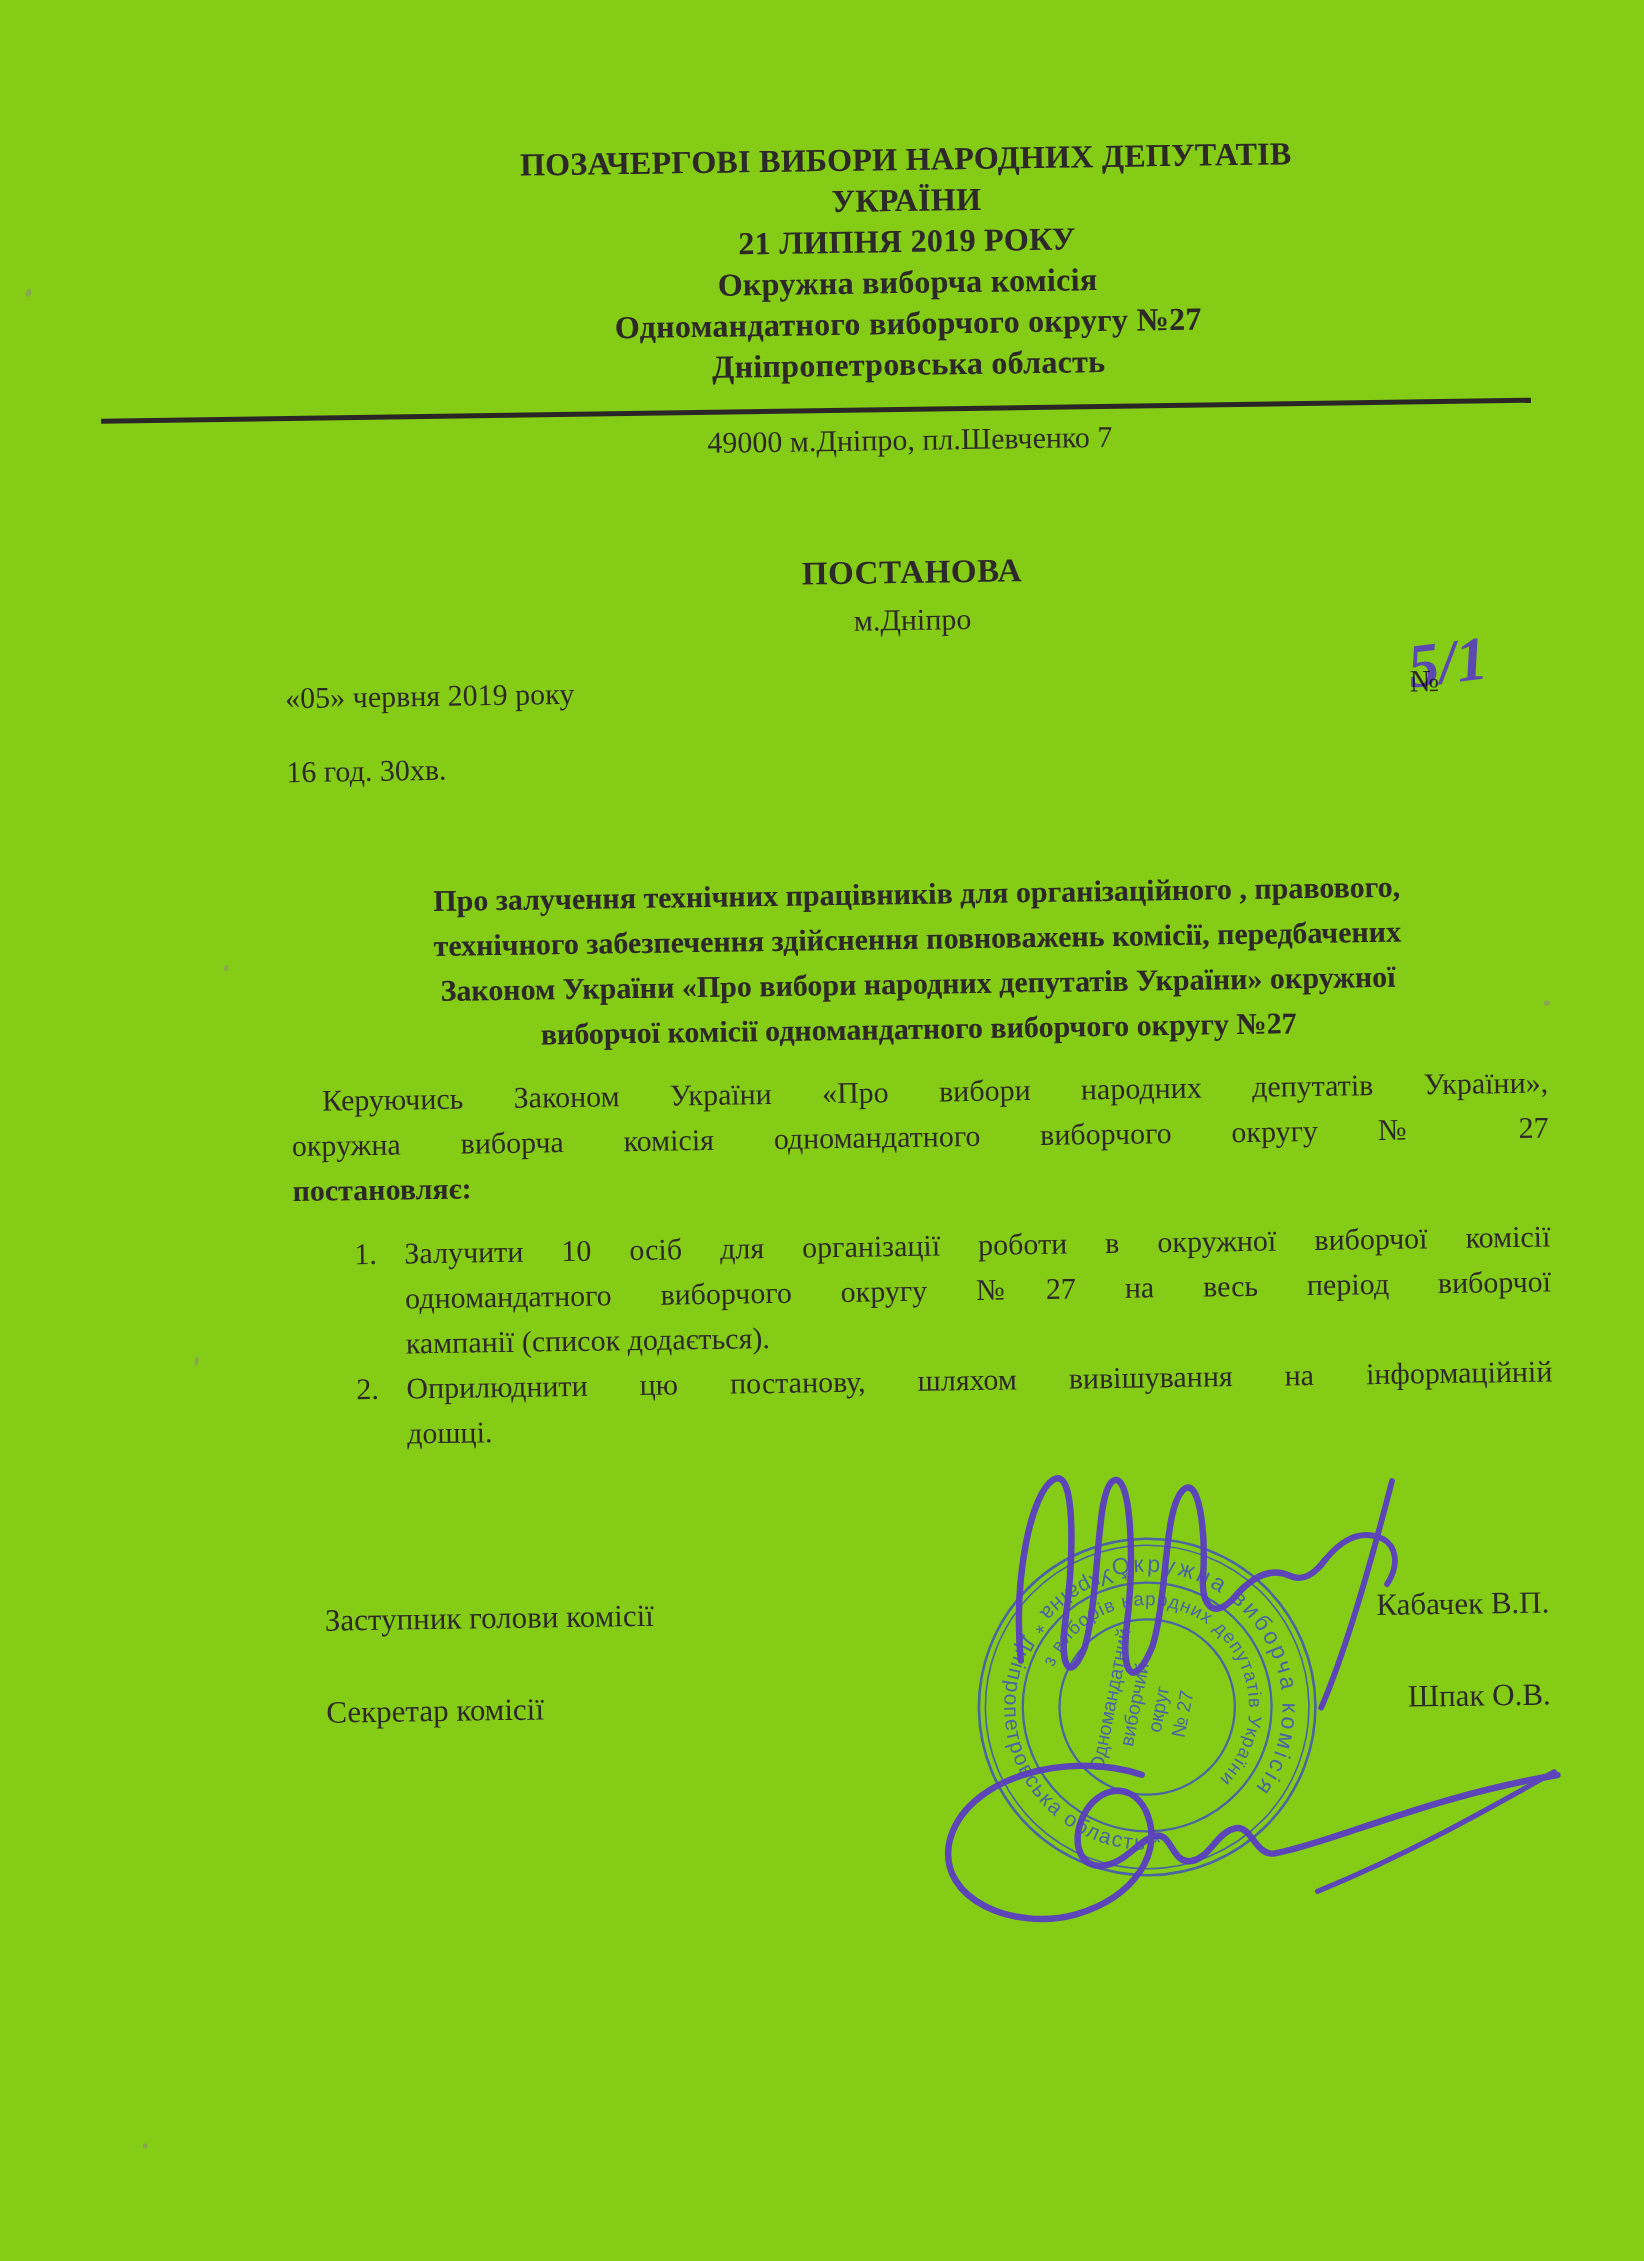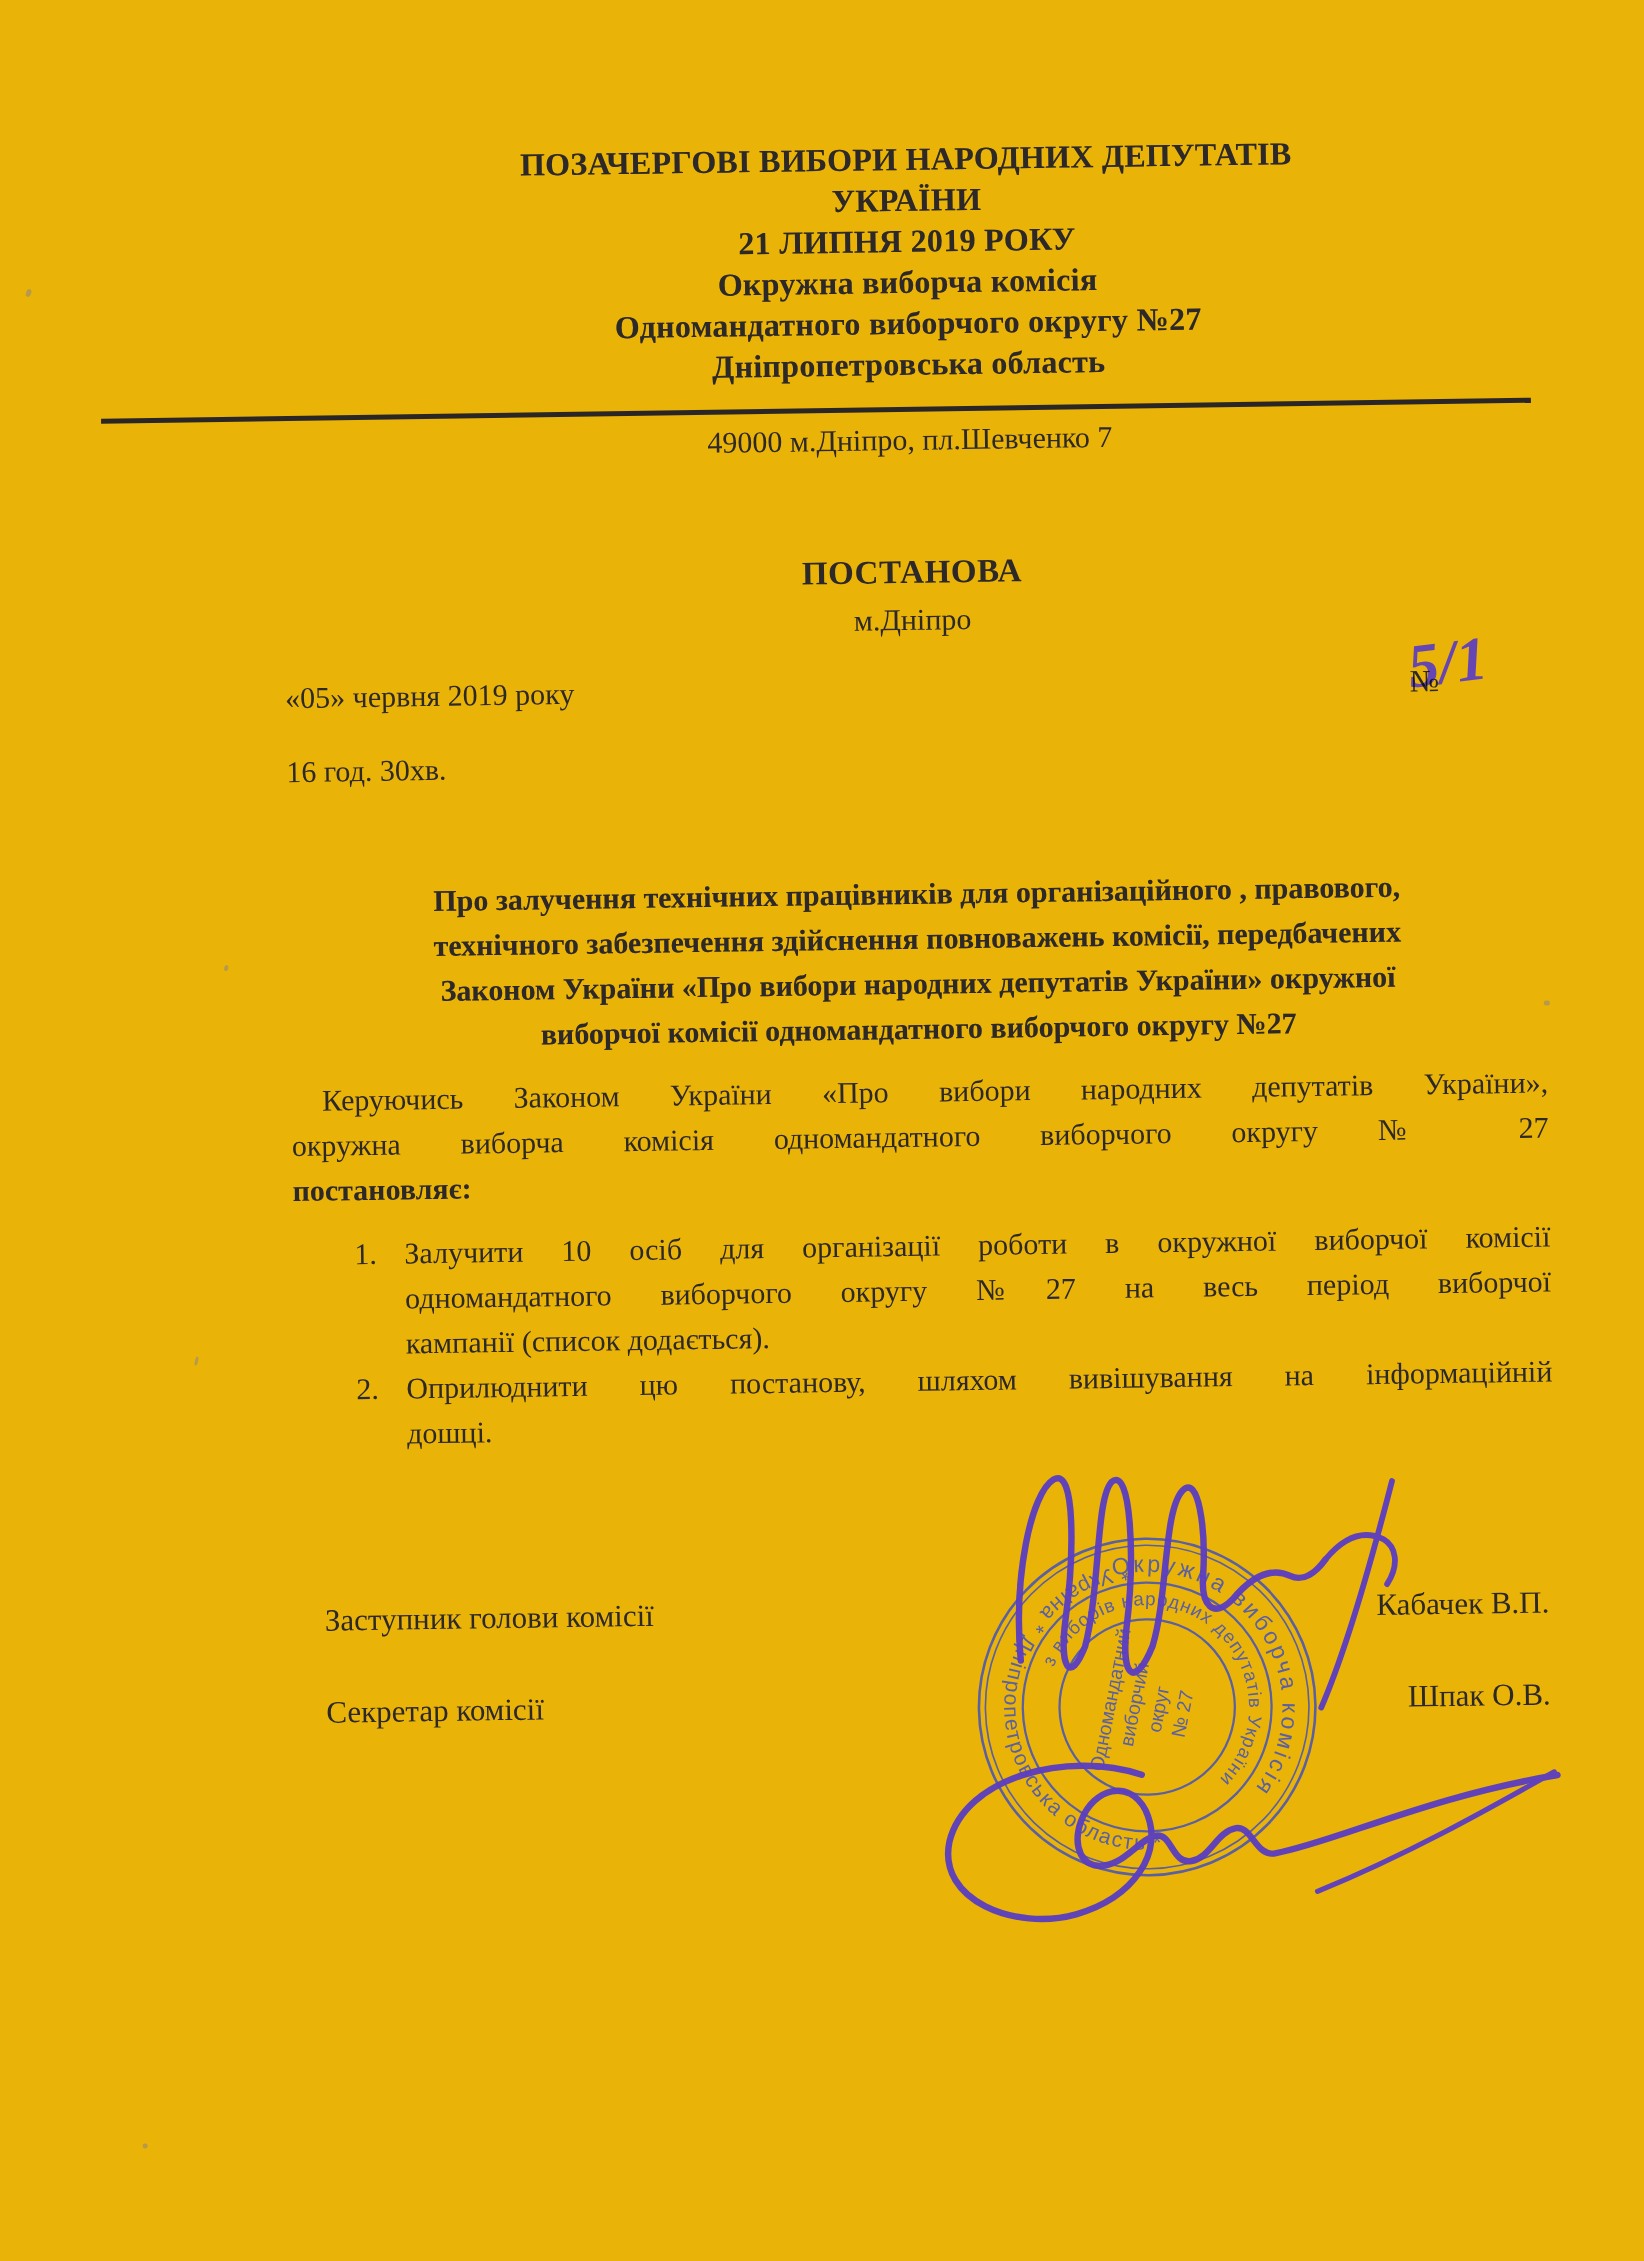--- a/index.html
+++ b/index.html
@@ -1,19 +1,19 @@
 <!DOCTYPE html>
 <html style="font-size:10.3px"><head>
 <meta charset="utf-8">
 <style>
   html,body{margin:0;padding:0;background:#ffffff;}
   .page{
     position:relative;
     width:1644px;height:2261px;
-    background:#eab308;
+    background:#84cc16;
     overflow:hidden;
     font-family:"Liberation Serif", serif;
     color:#2e2929;
   }
   .scan{position:absolute;inset:0;transform:rotate(-0.85deg);transform-origin:55% 45%;}
   .content{padding:139px 97px 193px 290px;}
   .hdr{text-align:center;font-weight:bold;font-size:32px;line-height:41px;letter-spacing:0.3px;
        text-shadow:0 0 0.6px rgba(45,40,40,.35);}
   .rule{height:4.5px;background:#2b2626;width:1430px;margin:22px 0 0 -180px;}
   .address{text-align:center;font-size:30px;line-height:37px;margin-top:9px;}

